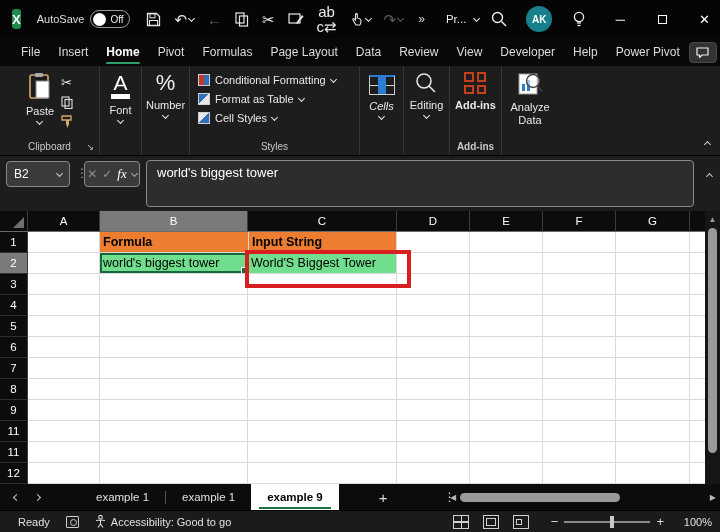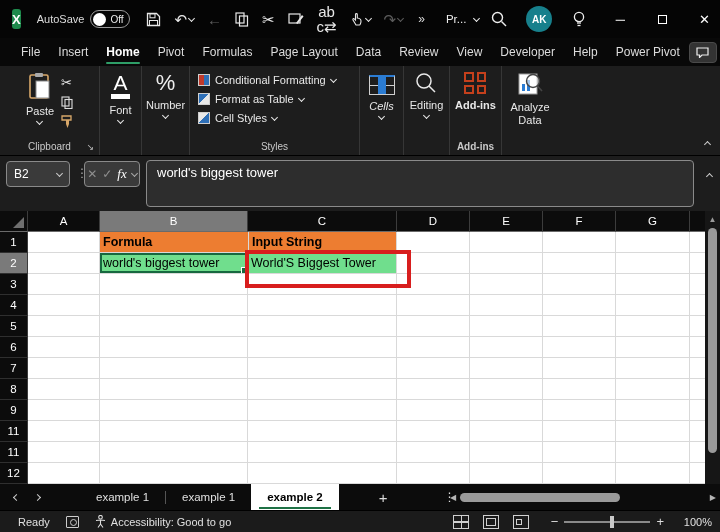--- a/index.html
+++ b/index.html
@@ -530,21 +530,21 @@
 
   <div class="sheetrow">
     <div class="snav">
       <span class="chv chv-l"></span>
       <span class="chv chv-r"></span>
     </div>
     <div class="stabs">
         <div class="stab">example 1</div>
         <span class="stab-sep"></span>
         <div class="stab">example 1</div>
-        <div class="stab active">example 2</div>
+        <div class="stab active">example 9</div>
       </div>
     <span class="addsheet">+</span>
     <span class="sheetdots">⋮</span>
     <div class="hscroll">
       <span class="harrow">◀</span>
       <span class="hthumb"></span>
       <span class="harrow" style="margin-left:auto">▶</span>
     </div>
   </div>
 

